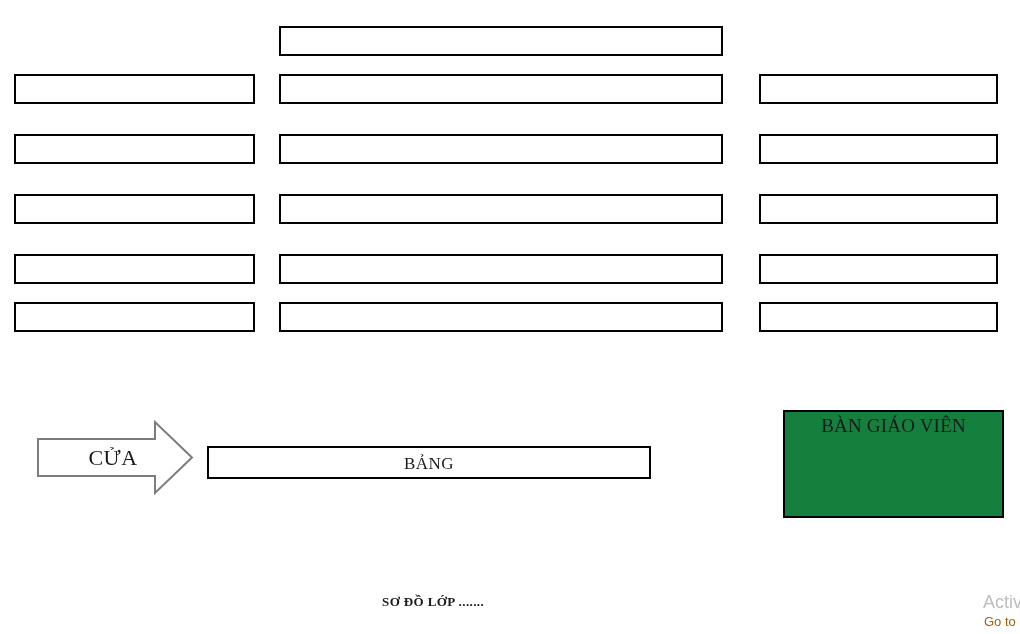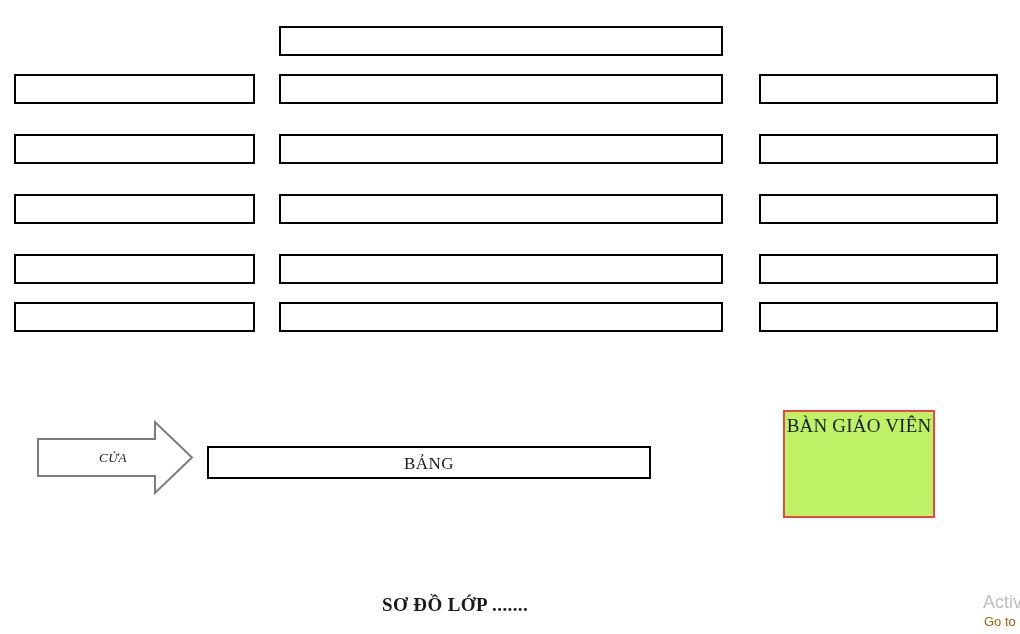--- a/index.html
+++ b/index.html
@@ -41,24 +41,23 @@
   .door-label {
     position: absolute;
     left: 40px;
     top: 440px;
     width: 114px;
     height: 36px;
     display: flex;
     align-items: center;
     justify-content: center;
     padding-left: 16px;
-    font-size: 13px;
+    font-size: 22px;
     letter-spacing: 0.5px;
     color: #1a1a1a;
-    font-style: italic;
   }
   .board-box {
     position: absolute;
     left: 207px;
     top: 446px;
     width: 444px;
     height: 33px;
     background: #ffffff;
     border: 2px solid #000000;
     box-sizing: border-box;
@@ -68,38 +67,38 @@
   }
   .board-label {
     font-size: 17px;
     letter-spacing: 0.5px;
     padding-top: 3px;
   }
   .teacher-box {
     position: absolute;
     left: 783px;
     top: 410px;
-    width: 152px;
+    width: 221px;
     height: 108px;
-    background: #bef264;
-    border: 2px solid #ef4444;
+    background: #15803d;
+    border: 2px solid #000000;
     box-sizing: border-box;
     text-align: center;
   }
   .teacher-label {
     display: block;
     margin-top: 3px;
     font-size: 19px;
     letter-spacing: 0.2px;
   }
   .diagram-title {
     position: absolute;
     left: 382px;
     top: 594px;
-    font-size: 19px;
+    font-size: 13px;
     font-weight: bold;
     letter-spacing: 0.4px;
     white-space: nowrap;
   }
   .wm-line1 {
     position: absolute;
     left: 983px;
     top: 592px;
     font-family: "Liberation Sans", sans-serif;
     font-size: 18px;

